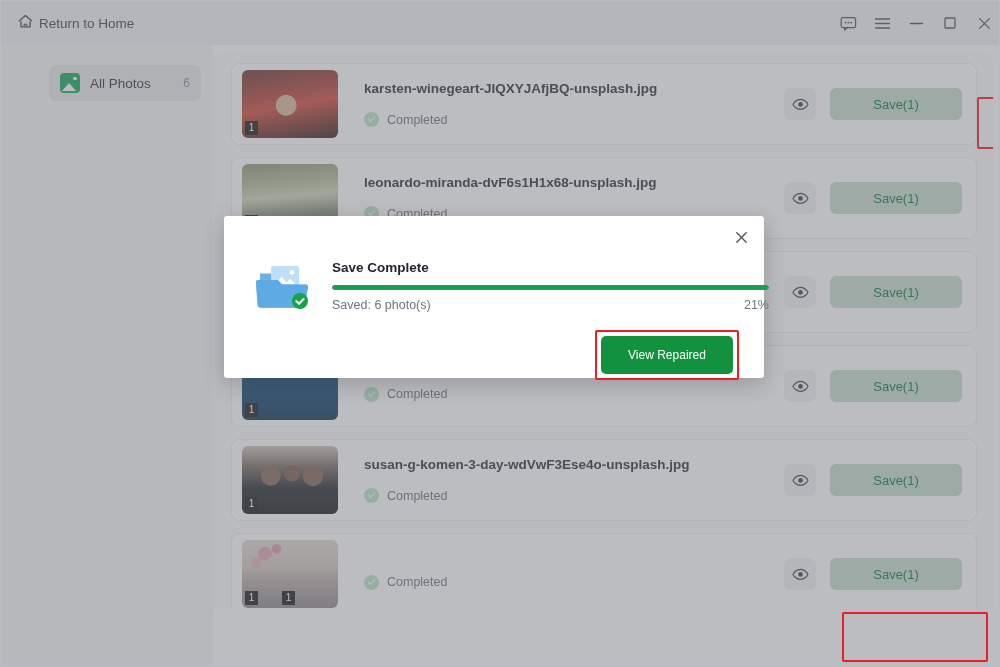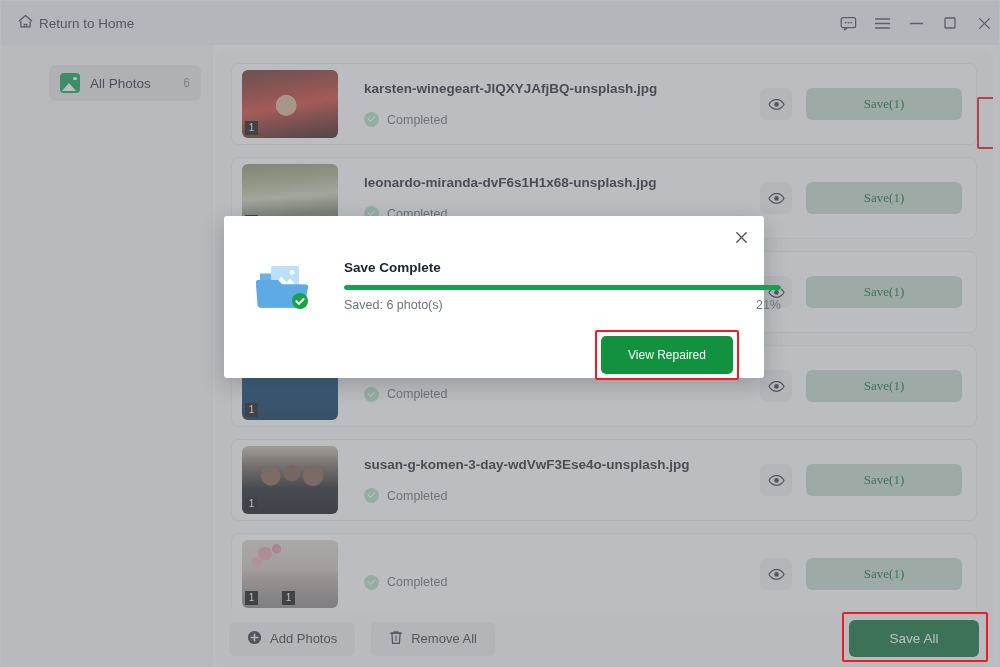--- a/index.html
+++ b/index.html
@@ -271,30 +271,29 @@
   .eye-btn {
     width: 32px; height: 32px;
     border-radius: 7px;
     background: #f1f2f4;
     display: flex;
     align-items: center;
     justify-content: center;
     cursor: pointer;
   }
   .save-btn {
-    width: 156px; height: 32px;
+    width: 132px; height: 32px;
     border-radius: 6px;
     background: #c8dccf;
     color: #107a42;
     font-size: 13px;
     display: flex;
     align-items: center;
     justify-content: center;
     cursor: pointer;
-    font-family: Liberation Serif, serif;
   }
 
   
   .hl {
     position: absolute;
     border: 2px solid #ee1c25;
     border-radius: 2px;
     pointer-events: none;
   }
   #hl-row1 {
@@ -379,21 +378,21 @@
     display: flex;
     align-items: flex-start;
   }
   #folder-icon {
     position: relative;
     width: 54px; height: 48px;
     flex: 0 0 54px;
     margin-top: 2px;
   }
   #modal-texts {
-    margin-left: 34px;
+    margin-left: 22px;
     flex: 1 1 auto;
   }
   #modal-title {
     font-size: 13.5px;
     font-weight: bold;
     color: #22272f;
   }
   #progress-track {
     margin-top: 10px;
     width: 437px;
@@ -634,43 +633,20 @@
                 <circle cx="8.5" cy="6.4" r="2.3" fill="#3c424a"></circle>
               </svg>
             </div>
             <div class="save-btn">Save(1)</div>
           </div>
         </div>
 
       </div>
     </div>
 
-    <div id="bottombar">
-      <div class="ghost-btn">
-        <span>
-          <svg width="15" height="15" viewBox="0 0 15 15">
-            <circle cx="7.5" cy="7.5" r="6.6" fill="#3b424c"></circle>
-            <path d="M7.5 4.2v6.6M4.2 7.5h6.6" stroke="#eff0f2" stroke-width="1.6" stroke-linecap="round"></path>
-          </svg>
-        </span>
-        <span>Add Photos</span>
-      </div>
-      <div class="ghost-btn" id="btn-remove-all">
-        <span>
-          <svg width="14" height="15" viewBox="0 0 14 15">
-            <path d="M1.6 3.2h10.8" stroke="#3b424c" stroke-width="1.3" stroke-linecap="round"></path>
-            <path d="M2.9 3.2h8.2l-.7 10.2H3.6z" fill="none" stroke="#3b424c" stroke-width="1.25"></path>
-            <path d="M5.2 3.2V1.8h3.6v1.4" fill="none" stroke="#3b424c" stroke-width="1.2"></path>
-            <path d="M7 5.6v5.4" stroke="#3b424c" stroke-width="1.1"></path>
-          </svg>
-        </span>
-        <span>Remove All</span>
-      </div>
-      <div id="btn-save-all">Save All</div>
-    </div>
 
   </div>
 
   <div id="dim"></div>
 
   <div id="modal">
     <div id="modal-card">
 
       <div id="modal-close">
         <svg width="15" height="15" viewBox="0 0 15 15">

